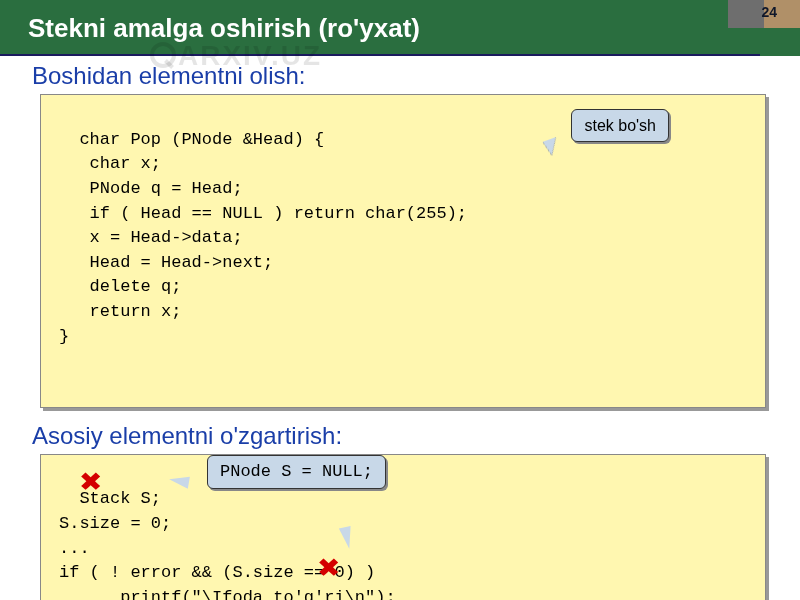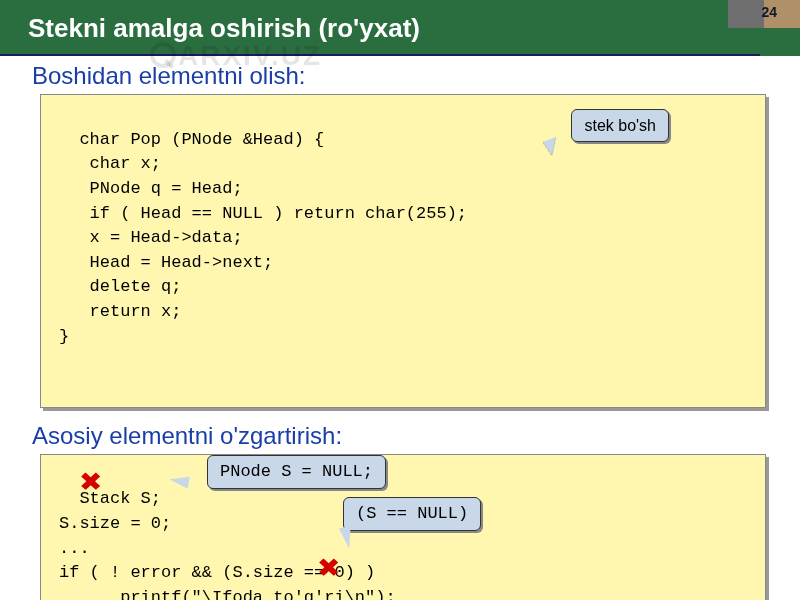--- a/index.html
+++ b/index.html
@@ -207,15 +207,14 @@
 if ( ! error &amp;&amp; (S.size == 0) )
       printf("\Ifoda to'g'ri\n");
 else printf("\nIfoda noto'g'ri \n");</span>
 
   <div class="x-mark x1">✖</div>
   <div class="x-mark x2">✖</div>
 
   <div class="callout callout-mono co2">PNode S = NULL;</div>
   <div class="callout-tail co2-tail"></div>
 
-  <div class="callout callout-mono co3">(S == NULL)</div>
   <div class="callout-tail co3-tail"></div>
 </div>
 
 </body></html>

